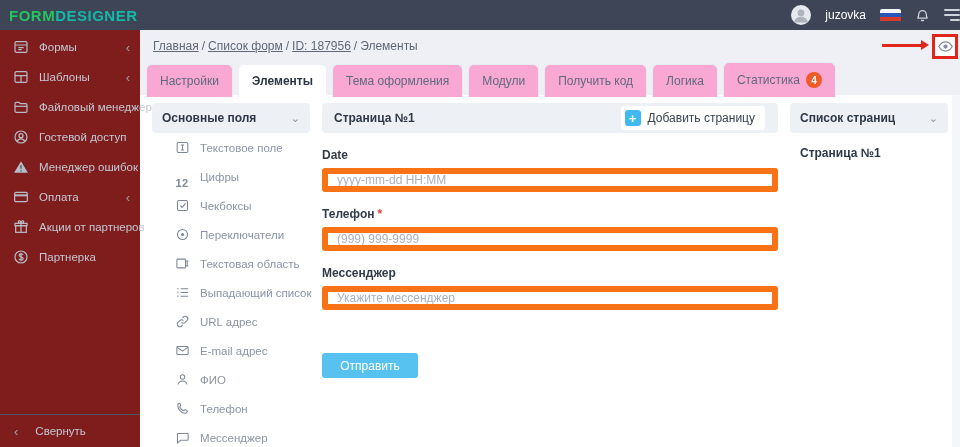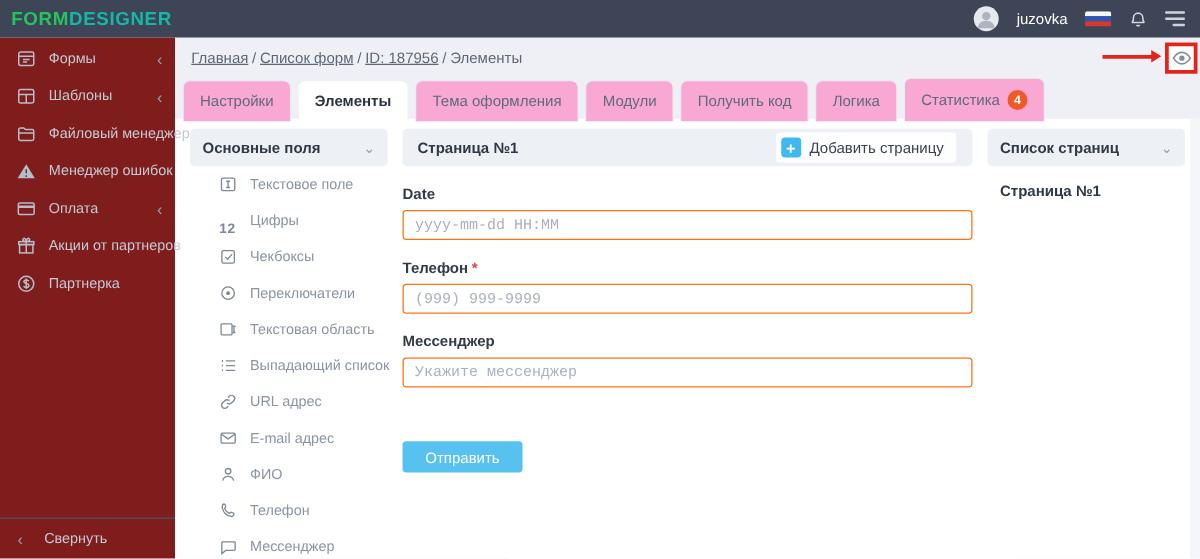--- a/index.html
+++ b/index.html
@@ -4,21 +4,21 @@
 <style>
   * { margin:0; padding:0; box-sizing:border-box; }
   body { font-family:"Liberation Sans", sans-serif; background:#fff; }
   .stage { position:relative; width:960px; height:447px; background:#eef0f5; overflow:hidden; }
 
   
   .topbar { position:absolute; left:0; top:0; width:960px; height:30px; background:#3d4557;
             display:flex; align-items:center; z-index:5; }
   .logo { margin-left:9px; font-size:15px; font-weight:bold; letter-spacing:0.5px; }
   .logo .p1 { color:#22c55e; } .logo .p2 { color:#14b8a6; }
-  .top-right { margin-left:auto; display:flex; align-items:center; gap:14px; padding-right:12px; }
+  .top-right { margin-left:auto; display:flex; align-items:center; gap:14px; }
   .avatar { width:20px; height:20px; border-radius:50%; background:#e6e9ed; display:flex;
             align-items:center; justify-content:center; overflow:hidden; }
   .username { color:#ffffff; font-size:12px; }
   .flag { width:21px; height:13px; border-radius:2px; overflow:hidden; display:flex; flex-direction:column; }
   .flag div { flex:1; } .flag .w { background:#f5f6f7; } .flag .b { background:#2a56b9; } .flag .r { background:#d8392b; }
   .iconbtn { display:flex; align-items:center; justify-content:center; cursor:pointer; }
   .burger { width:16px; display:flex; flex-direction:column; gap:3px; align-items:flex-end; }
   .burger span { height:2px; background:#cfd4dc; border-radius:1px; }
   .burger span:nth-child(1){ width:16px; } .burger span:nth-child(2){ width:16px; } .burger span:nth-child(3){ width:10px; }
 
@@ -75,22 +75,22 @@
   .canvas-panel { position:absolute; left:182px; top:8px; width:456px; }
   .canvas-panel .panel-header { padding-left:12px; }
   .add-page-btn { margin-left:auto; margin-right:3px; background:#ffffff; border-radius:3px; height:24px;
                   display:flex; align-items:center; padding:0 10px 0 4px; gap:7px; font-size:12px;
                   color:#39424f; font-weight:normal; cursor:pointer; }
   .plusbox { width:16px; height:16px; background:#3fb9ef; border-radius:3px; color:#fff; display:flex;
              align-items:center; justify-content:center; font-size:13px; font-weight:bold; line-height:1; }
   .form-area { padding-top:15px; }
   .f-label { font-size:12px; font-weight:bold; color:#333b49; margin-bottom:6px; }
   .f-label .req { color:#e43f3b; margin-left:3px; }
-  .f-input { width:100%; height:24px; border:1px solid #f97316; border-radius:3px; padding:0 9px;
-             font-size:12px; color:#8b5cf6; outline:none; background:#fff; font-family:Liberation Mono, monospace; }
+  .f-input { width:100%; height:24px; border:6px solid #f97316; border-radius:3px; padding:0 9px;
+             font-size:12px; color:#8b5cf6; outline:none; background:#fff; font-family:Liberation Sans, sans-serif; }
   .f-input::placeholder { color:#a9b1bf; }
   .form-group { margin-bottom:15px; }
   .submit-btn { margin-top:28px; width:96px; height:25px; background:#57c2f0; border:none; border-radius:3px;
                 color:#ffffff; font-size:12px; cursor:pointer; font-family:"Liberation Sans", sans-serif; }
 
   
   .pages-panel { position:absolute; left:650px; top:8px; width:158px; }
   .page-item { padding:13px 10px 0; font-size:12px; font-weight:bold; color:#2e3847; cursor:pointer; }
 
   svg { display:block; }
@@ -148,20 +148,28 @@
         </svg>
         <span class="lb">Шаблоны</span>
         <span class="chev">‹</span>
       </div>
       <div class="side-item">
         <svg class="ic" viewBox="0 0 24 24" fill="none" stroke="#b6bdc9" stroke-width="1.8">
           <path d="M3 7c0-1.1.9-2 2-2h4l2 2h8c1.1 0 2 .9 2 2v9c0 1.1-.9 2-2 2H5c-1.1 0-2-.9-2-2z"></path>
             <path d="M3 11h18"></path>
         </svg>
         <span class="lb">Файловый менеджер</span>
+      </div>
+      <div class="side-item">
+        <svg class="ic" viewBox="0 0 24 24" fill="none" stroke="#b6bdc9" stroke-width="1.8">
+          <circle cx="12" cy="12" r="9"></circle>
+            <circle cx="12" cy="10" r="3"></circle>
+            <path d="M6.5 18.5c1-2.5 3-3.7 5.5-3.7s4.5 1.2 5.5 3.7"></path>
+        </svg>
+        <span class="lb">Гостевой доступ</span>
       </div>
       <div class="side-item">
         <svg class="ic" viewBox="0 0 24 24" fill="#b6bdc9">
           <path d="M12 3.5L22.3 20.5H1.7z"></path>
             <path d="M12 9.5v5M12 16.8v2" stroke="#3d4557" stroke-width="1.8"></path>
         </svg>
         <span class="lb">Менеджер ошибок</span>
       </div>
       <div class="side-item">
         <svg class="ic" viewBox="0 0 24 24" fill="none" stroke="#b6bdc9" stroke-width="1.8">

